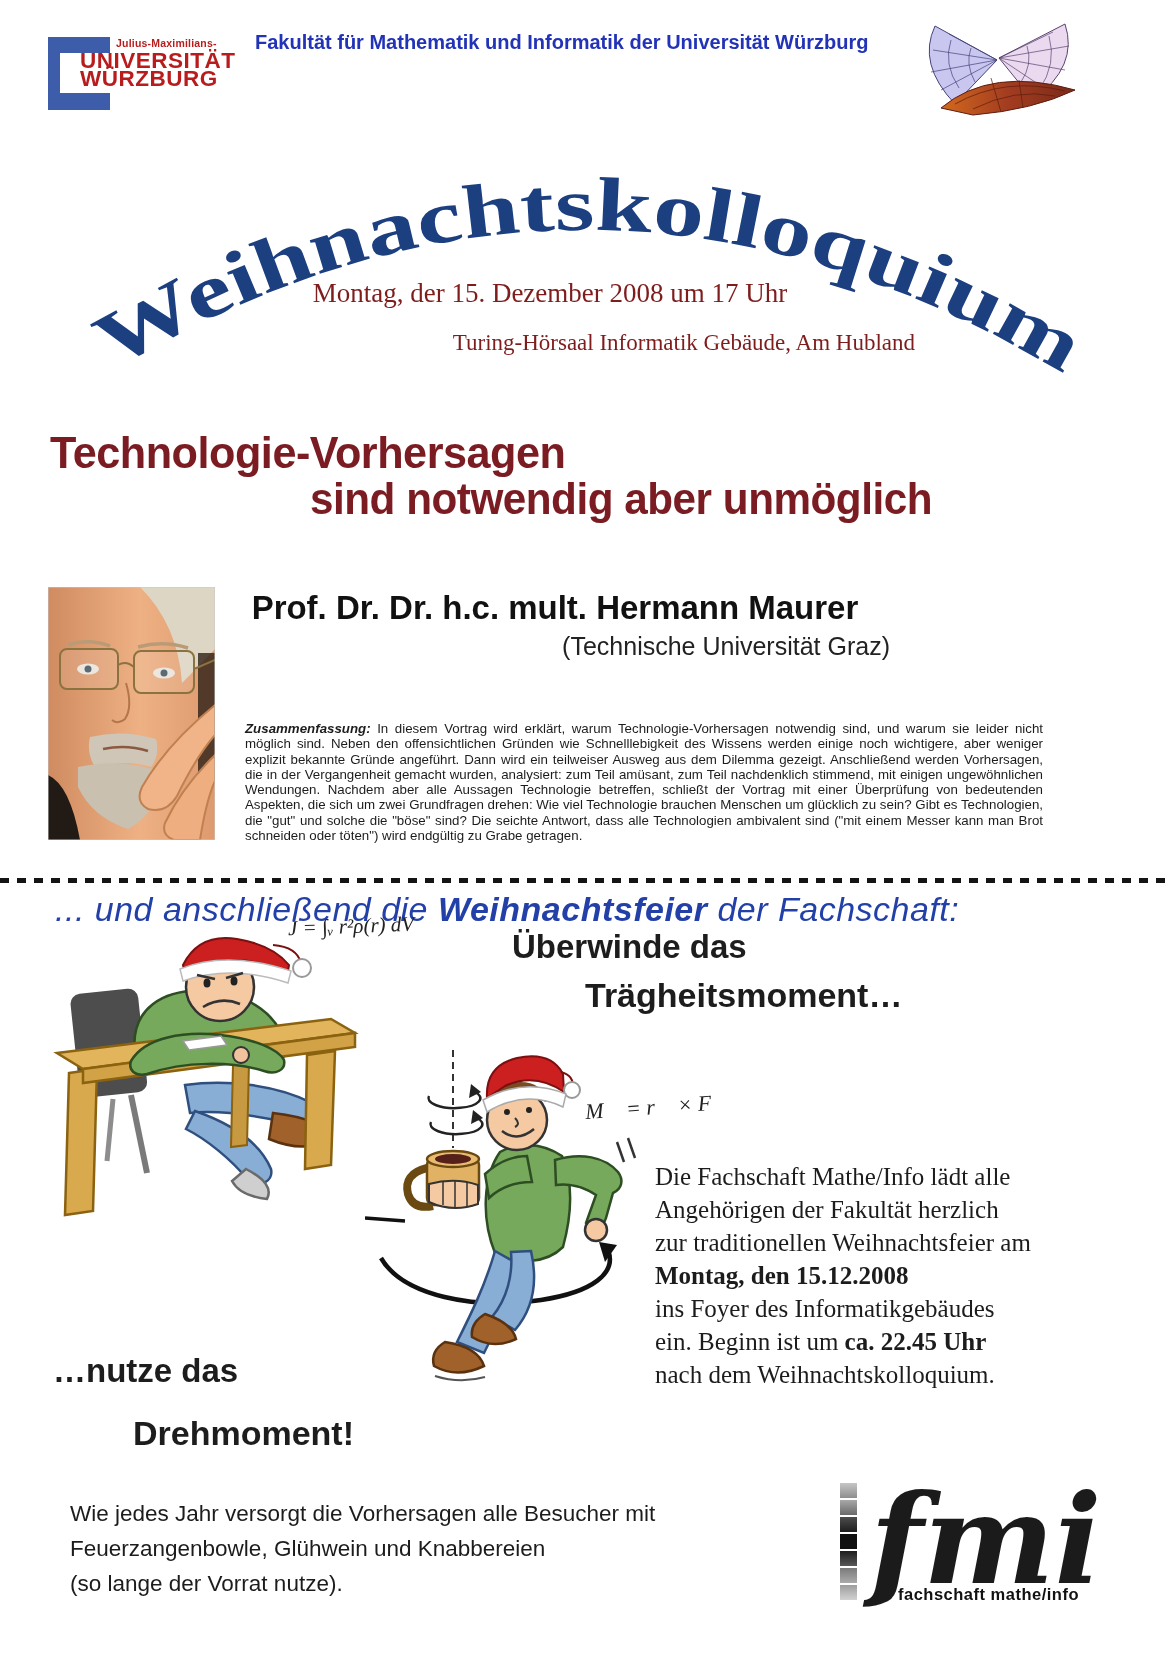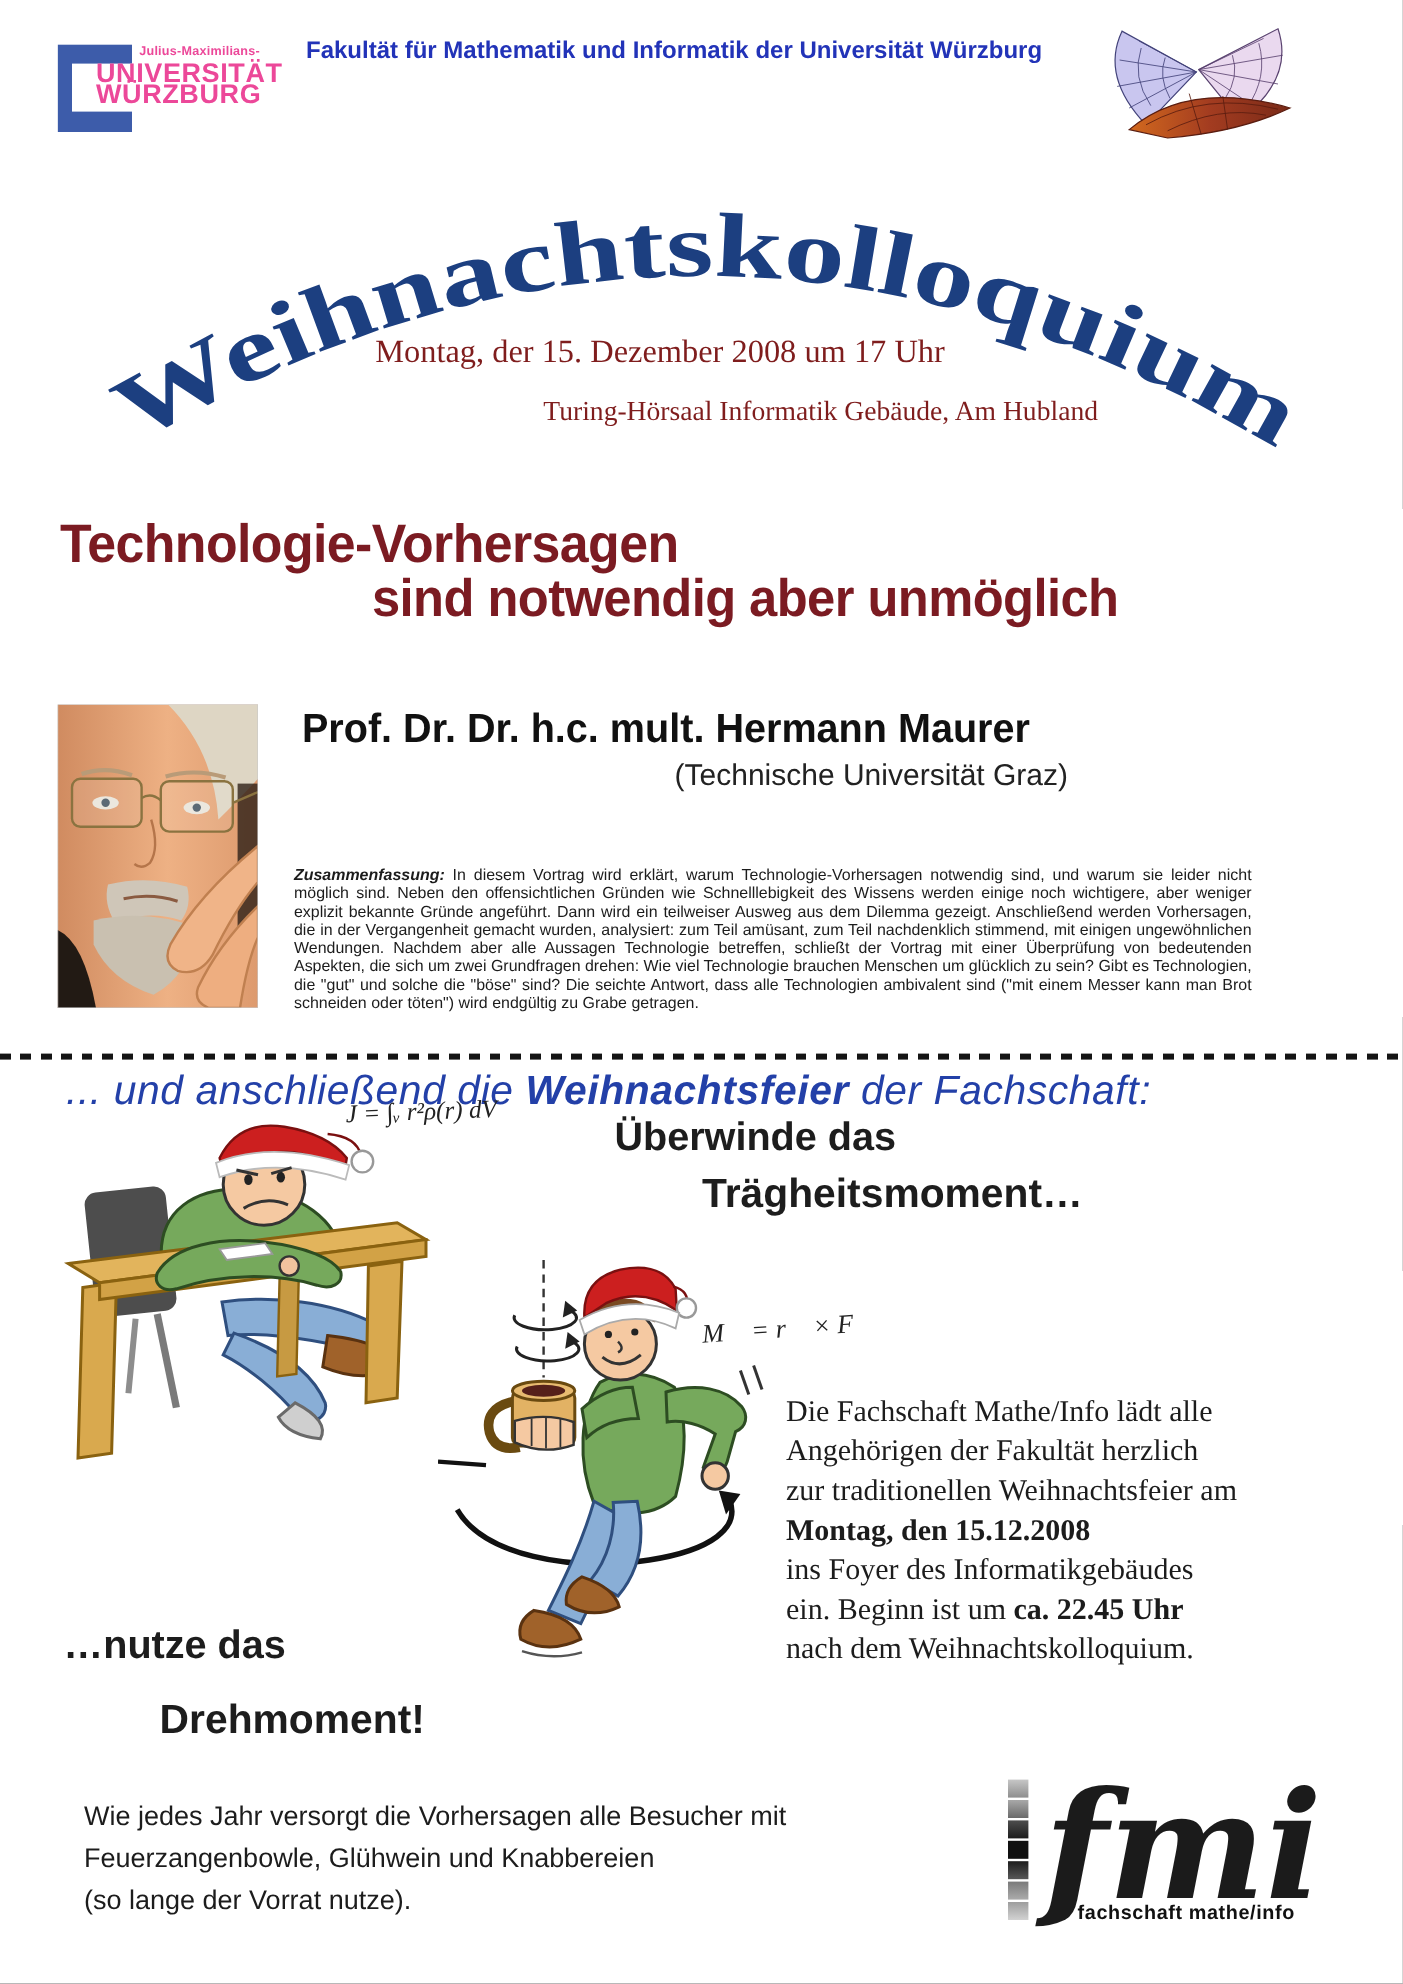--- a/index.html
+++ b/index.html
@@ -1,21 +1,21 @@
 <!DOCTYPE html>
 <html><head>
 <meta charset="utf-8">
 <style>
   html,body{margin:0;padding:0;background:#888;}
   #poster{position:relative;width:1169px;height:1653px;background:#fff;overflow:hidden;
           font-family:"Liberation Sans",sans-serif;color:#1a1a1a;margin:0 auto;}
   .abs{position:absolute;}
 
   
-  .uw-logo-text{left:80px;top:34px;color:#ec4899;font-weight:bold;line-height:18px;}
+  .uw-logo-text{left:80px;top:34px;color:#b91c1c;font-weight:bold;line-height:18px;}
   .uw-logo-small{font-size:10.5px;padding-left:36px;letter-spacing:.2px;}
   .uw-logo-big{font-size:22.5px;letter-spacing:.5px;}
   .faculty{left:255px;top:31px;font-size:20px;font-weight:bold;color:#2233b8;}
 
   
   .arch{left:85px;top:108px;}
   .dates{left:185px;top:278px;width:730px;text-align:center;color:#7f1d1d;
          font-family:"Liberation Serif",serif;font-weight:normal;}
   .date-line{font-size:27px;}
   .loc-line{font-size:23px;margin-top:21px;text-align:right;}

